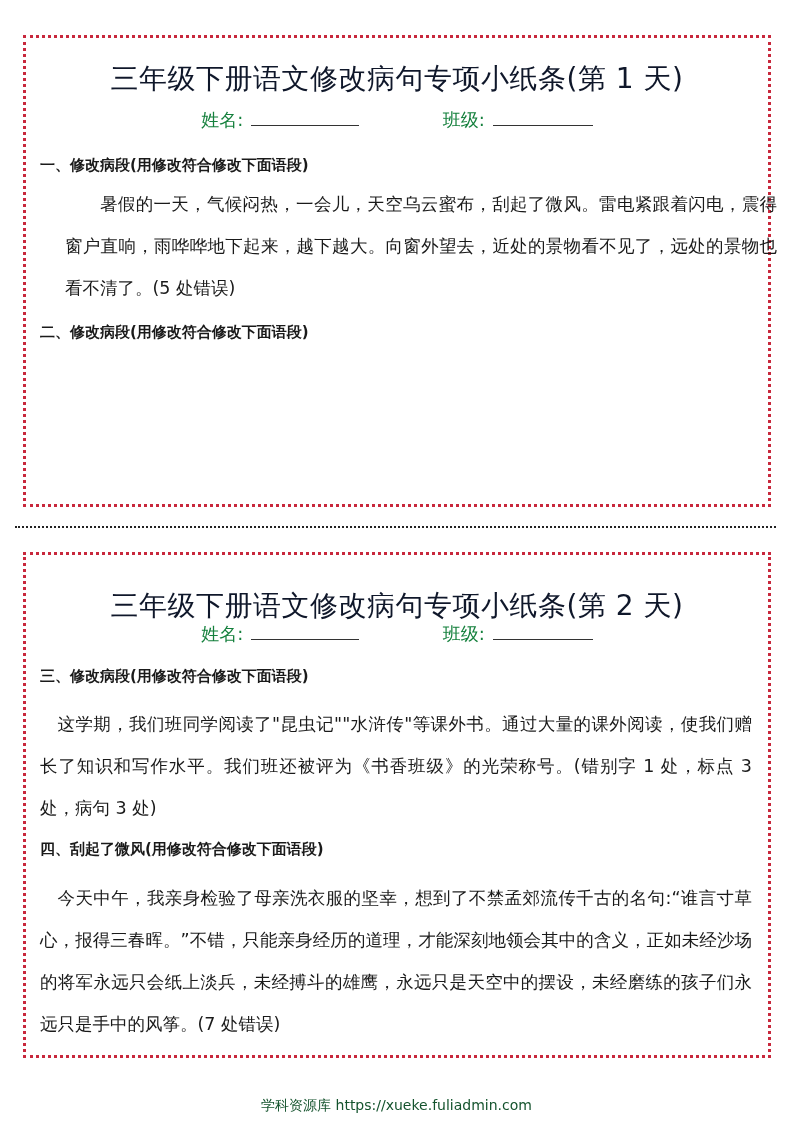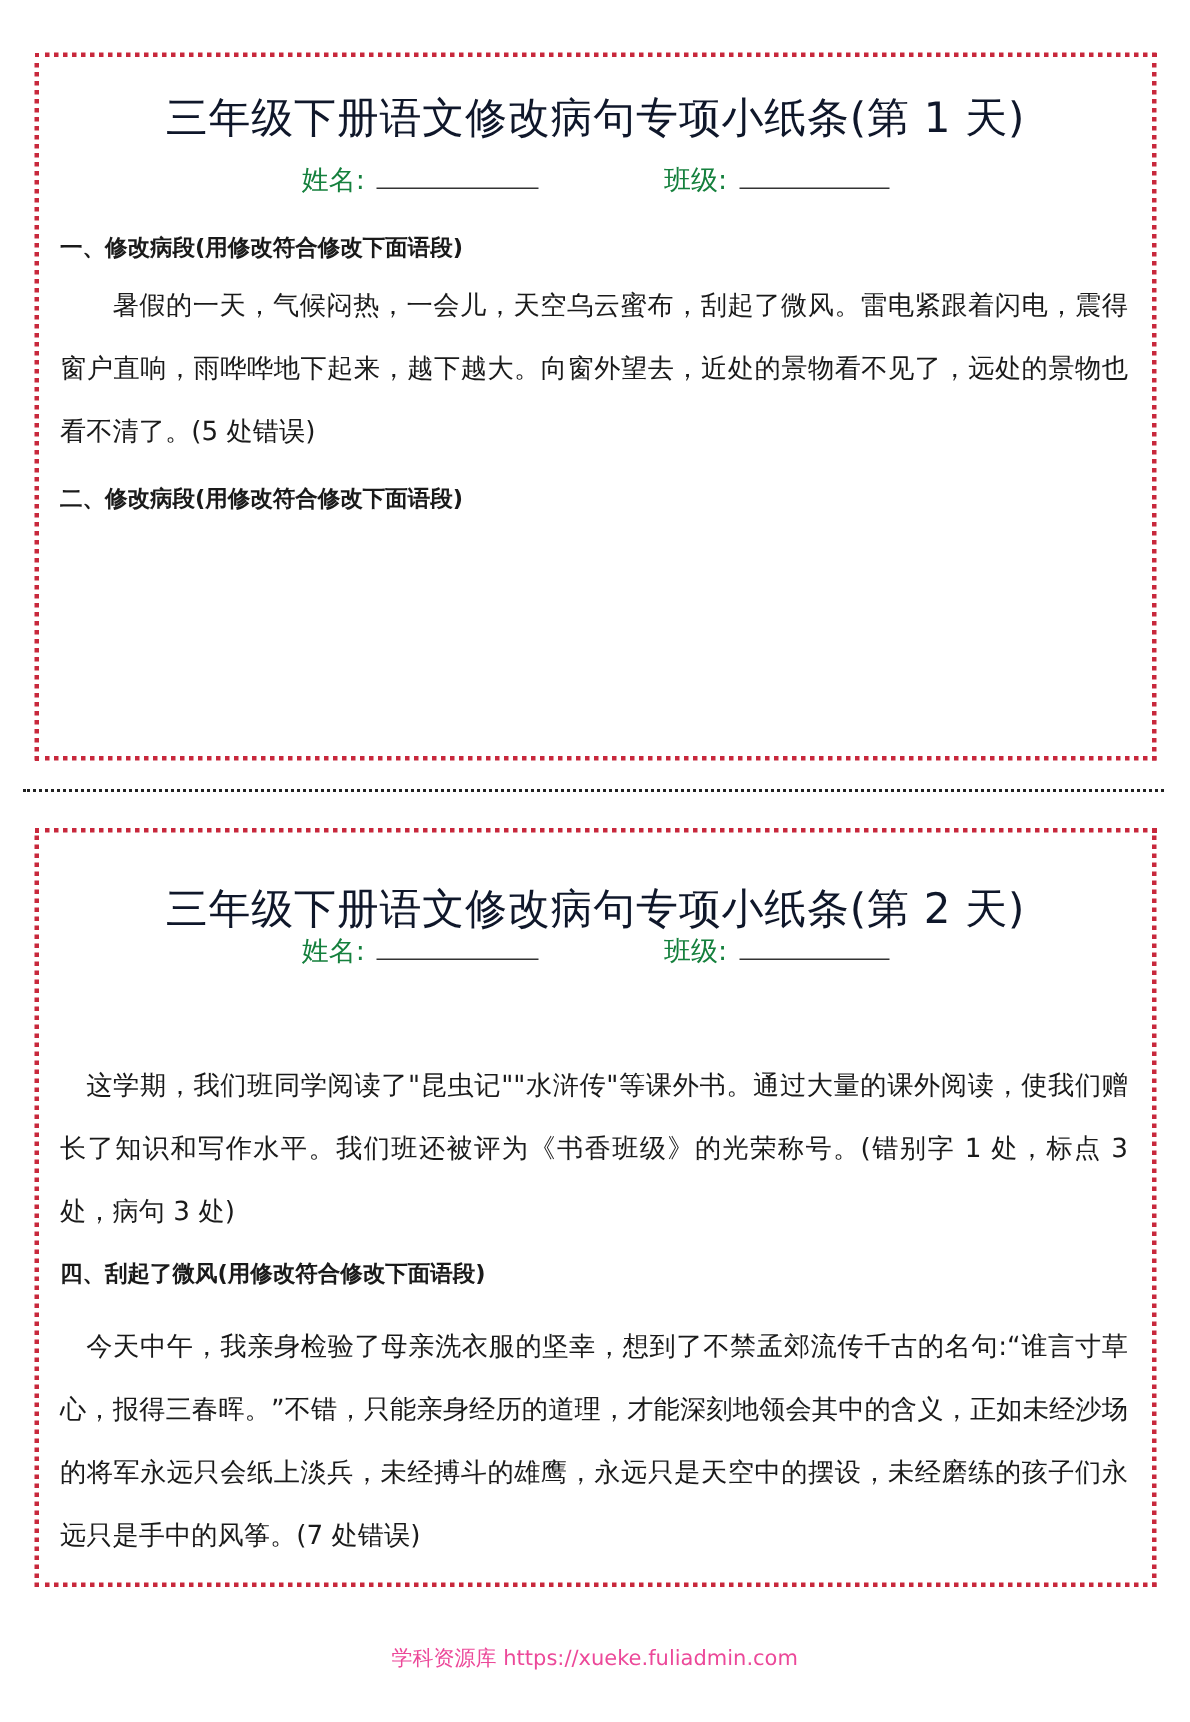--- a/index.html
+++ b/index.html
@@ -70,38 +70,38 @@
     .para {
       position: absolute;
       left: 14px;
       width: 712px;
       font-size: 17.5px;
       line-height: 42px;
       color: #1a1a1a;
       margin: 0;
       text-align: justify;
     }
-    .para.indent-2 { text-indent: 2em; }
+    .para.indent-2 { text-indent: 2em; margin-left: 25px; }
     .para.indent-1 { text-indent: 1em; }
 
     .divider {
       position: absolute;
       left: 15px;
       width: 761px;
       top: 526px;
       border-top: 2px dotted #222;
     }
     .footer {
       position: absolute;
       top: 1097px;
       left: 0;
       right: 0;
       text-align: center;
       font-size: 14px;
-      color: #ec4899;
+      color: #14532d;
     }
   </style>
 </head>
 <body>
 
 <div class="card" id="card-1">
   <h1 class="title" style="top:22px;">三年级下册语文修改病句专项小纸条(第 1 天)</h1>
   <div class="name-row" style="top:70px;">
     <span class="field">
       <span class="field-label">姓名:</span><span class="blank name"></span>
@@ -125,19 +125,20 @@
   <div class="name-row" style="top:67px;">
     <span class="field">
       <span class="field-label">姓名:</span><span class="blank name"></span>
     </span>
     <span class="spacer"></span>
     <span class="field">
       <span class="field-label">班级:</span><span class="blank class"></span>
     </span>
   </div>
 
+  <h2 class="sec-head" style="top:112px;">三、修改病段(用修改符合修改下面语段)</h2>
   <p class="para indent-1" style="top:148px;">这学期，我们班同学阅读了"昆虫记""水浒传"等课外书。通过大量的课外阅读，使我们赠长了知识和写作水平。我们班还被评为《书香班级》的光荣称号。(错别字 1 处，标点 3 处，病句 3 处)</p>
 
   <h2 class="sec-head" style="top:285px;">四、刮起了微风(用修改符合修改下面语段)</h2>
   <p class="para indent-1" style="top:322px;">今天中午，我亲身检验了母亲洗衣服的坚幸，想到了不禁孟郊流传千古的名句:“谁言寸草心，报得三春晖。”不错，只能亲身经历的道理，才能深刻地领会其中的含义，正如未经沙场的将军永远只会纸上淡兵，未经搏斗的雄鹰，永远只是天空中的摆设，未经磨练的孩子们永远只是手中的风筝。(7 处错误)</p>
 </div>
 
 <div class="footer">学科资源库 https://xueke.fuliadmin.com</div>
 
 </body></html>

